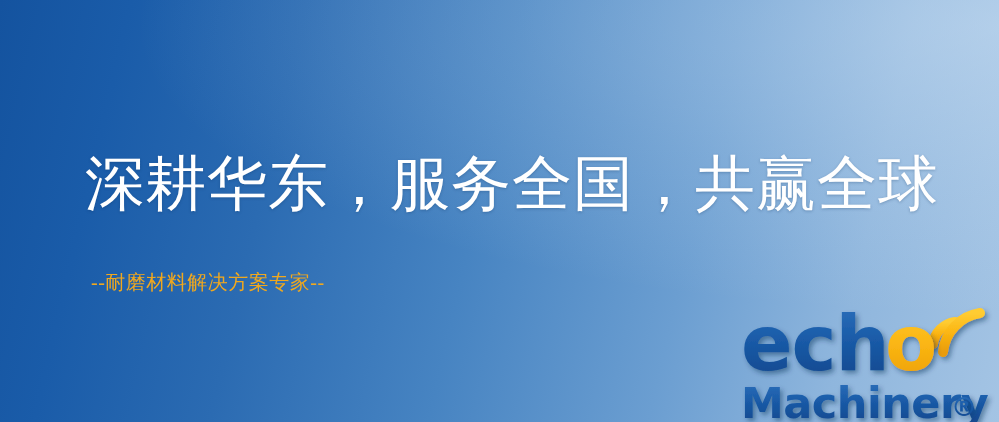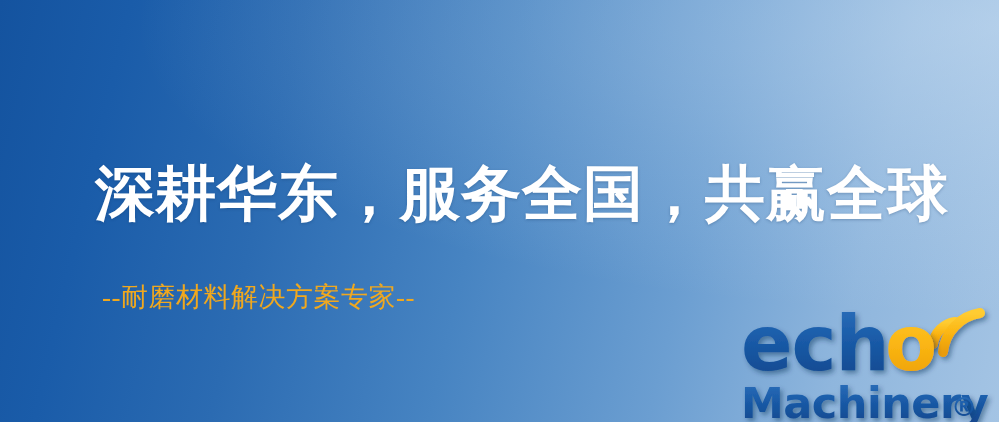--- a/index.html
+++ b/index.html
@@ -38,42 +38,42 @@
         rgba(210,228,245,0.46) 0%,
         rgba(210,228,245,0.18) 40%,
         rgba(210,228,245,0.0) 72%);
   }
 
   
   .headline {
     position: absolute;
     left: 85px;
     top: 152px;
-    margin: 10px;
+    margin: 0;
     z-index: 3;
     font-family: "Liberation Serif", "DejaVu Serif", serif;
-    font-weight: 700;
+    font-weight: 400;
     font-size: 60px;
     line-height: 1.08;
     letter-spacing: 1px;
     color: #ffffff;
     white-space: nowrap;
     text-shadow: 0 1px 3px rgba(10,45,90,0.28);
   }
 
   
   .subtitle {
     position: absolute;
     left: 87px;
     top: 267px;
-    margin: 15px;
+    margin: 4px;
     z-index: 3;
     font-family: "Liberation Serif", "DejaVu Serif", serif;
     font-weight: 400;
-    font-size: 27px;
+    font-size: 20px;
     line-height: 1.15;
     letter-spacing: 0.5px;
     color: #f0a81e;
     white-space: nowrap;
   }
 
   
   .logo {
     position: absolute;
     right: 4px;

